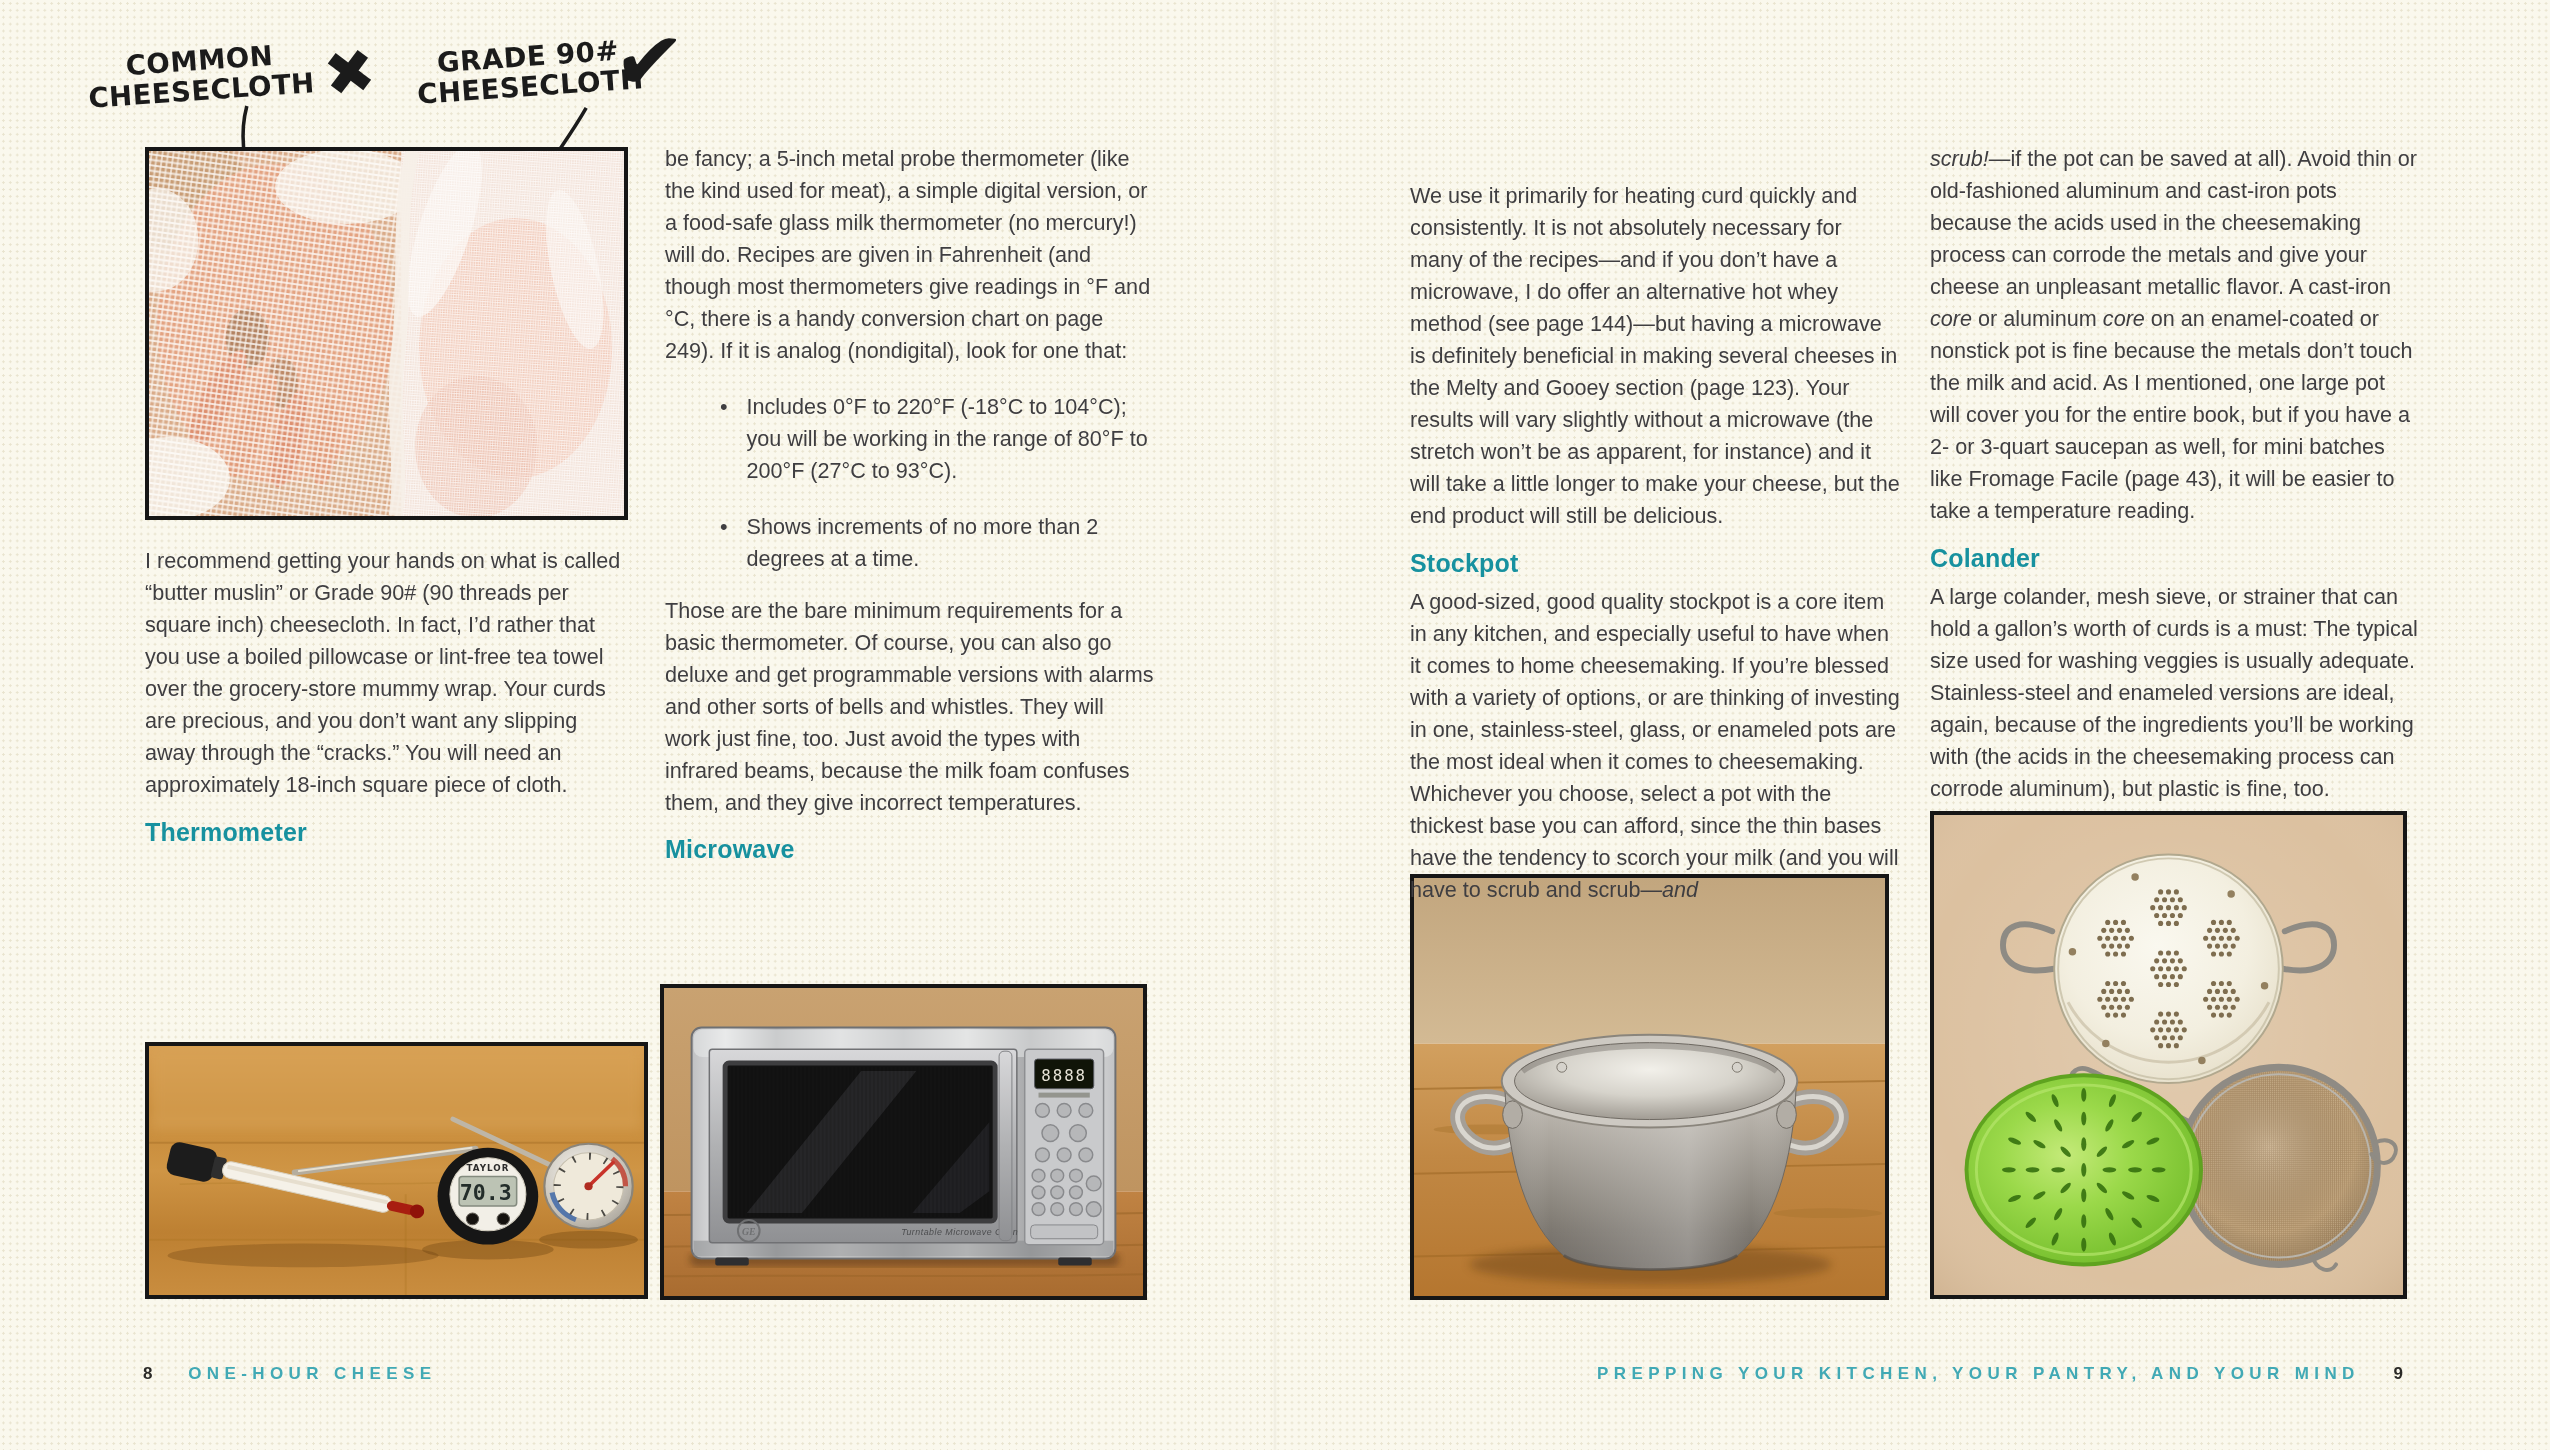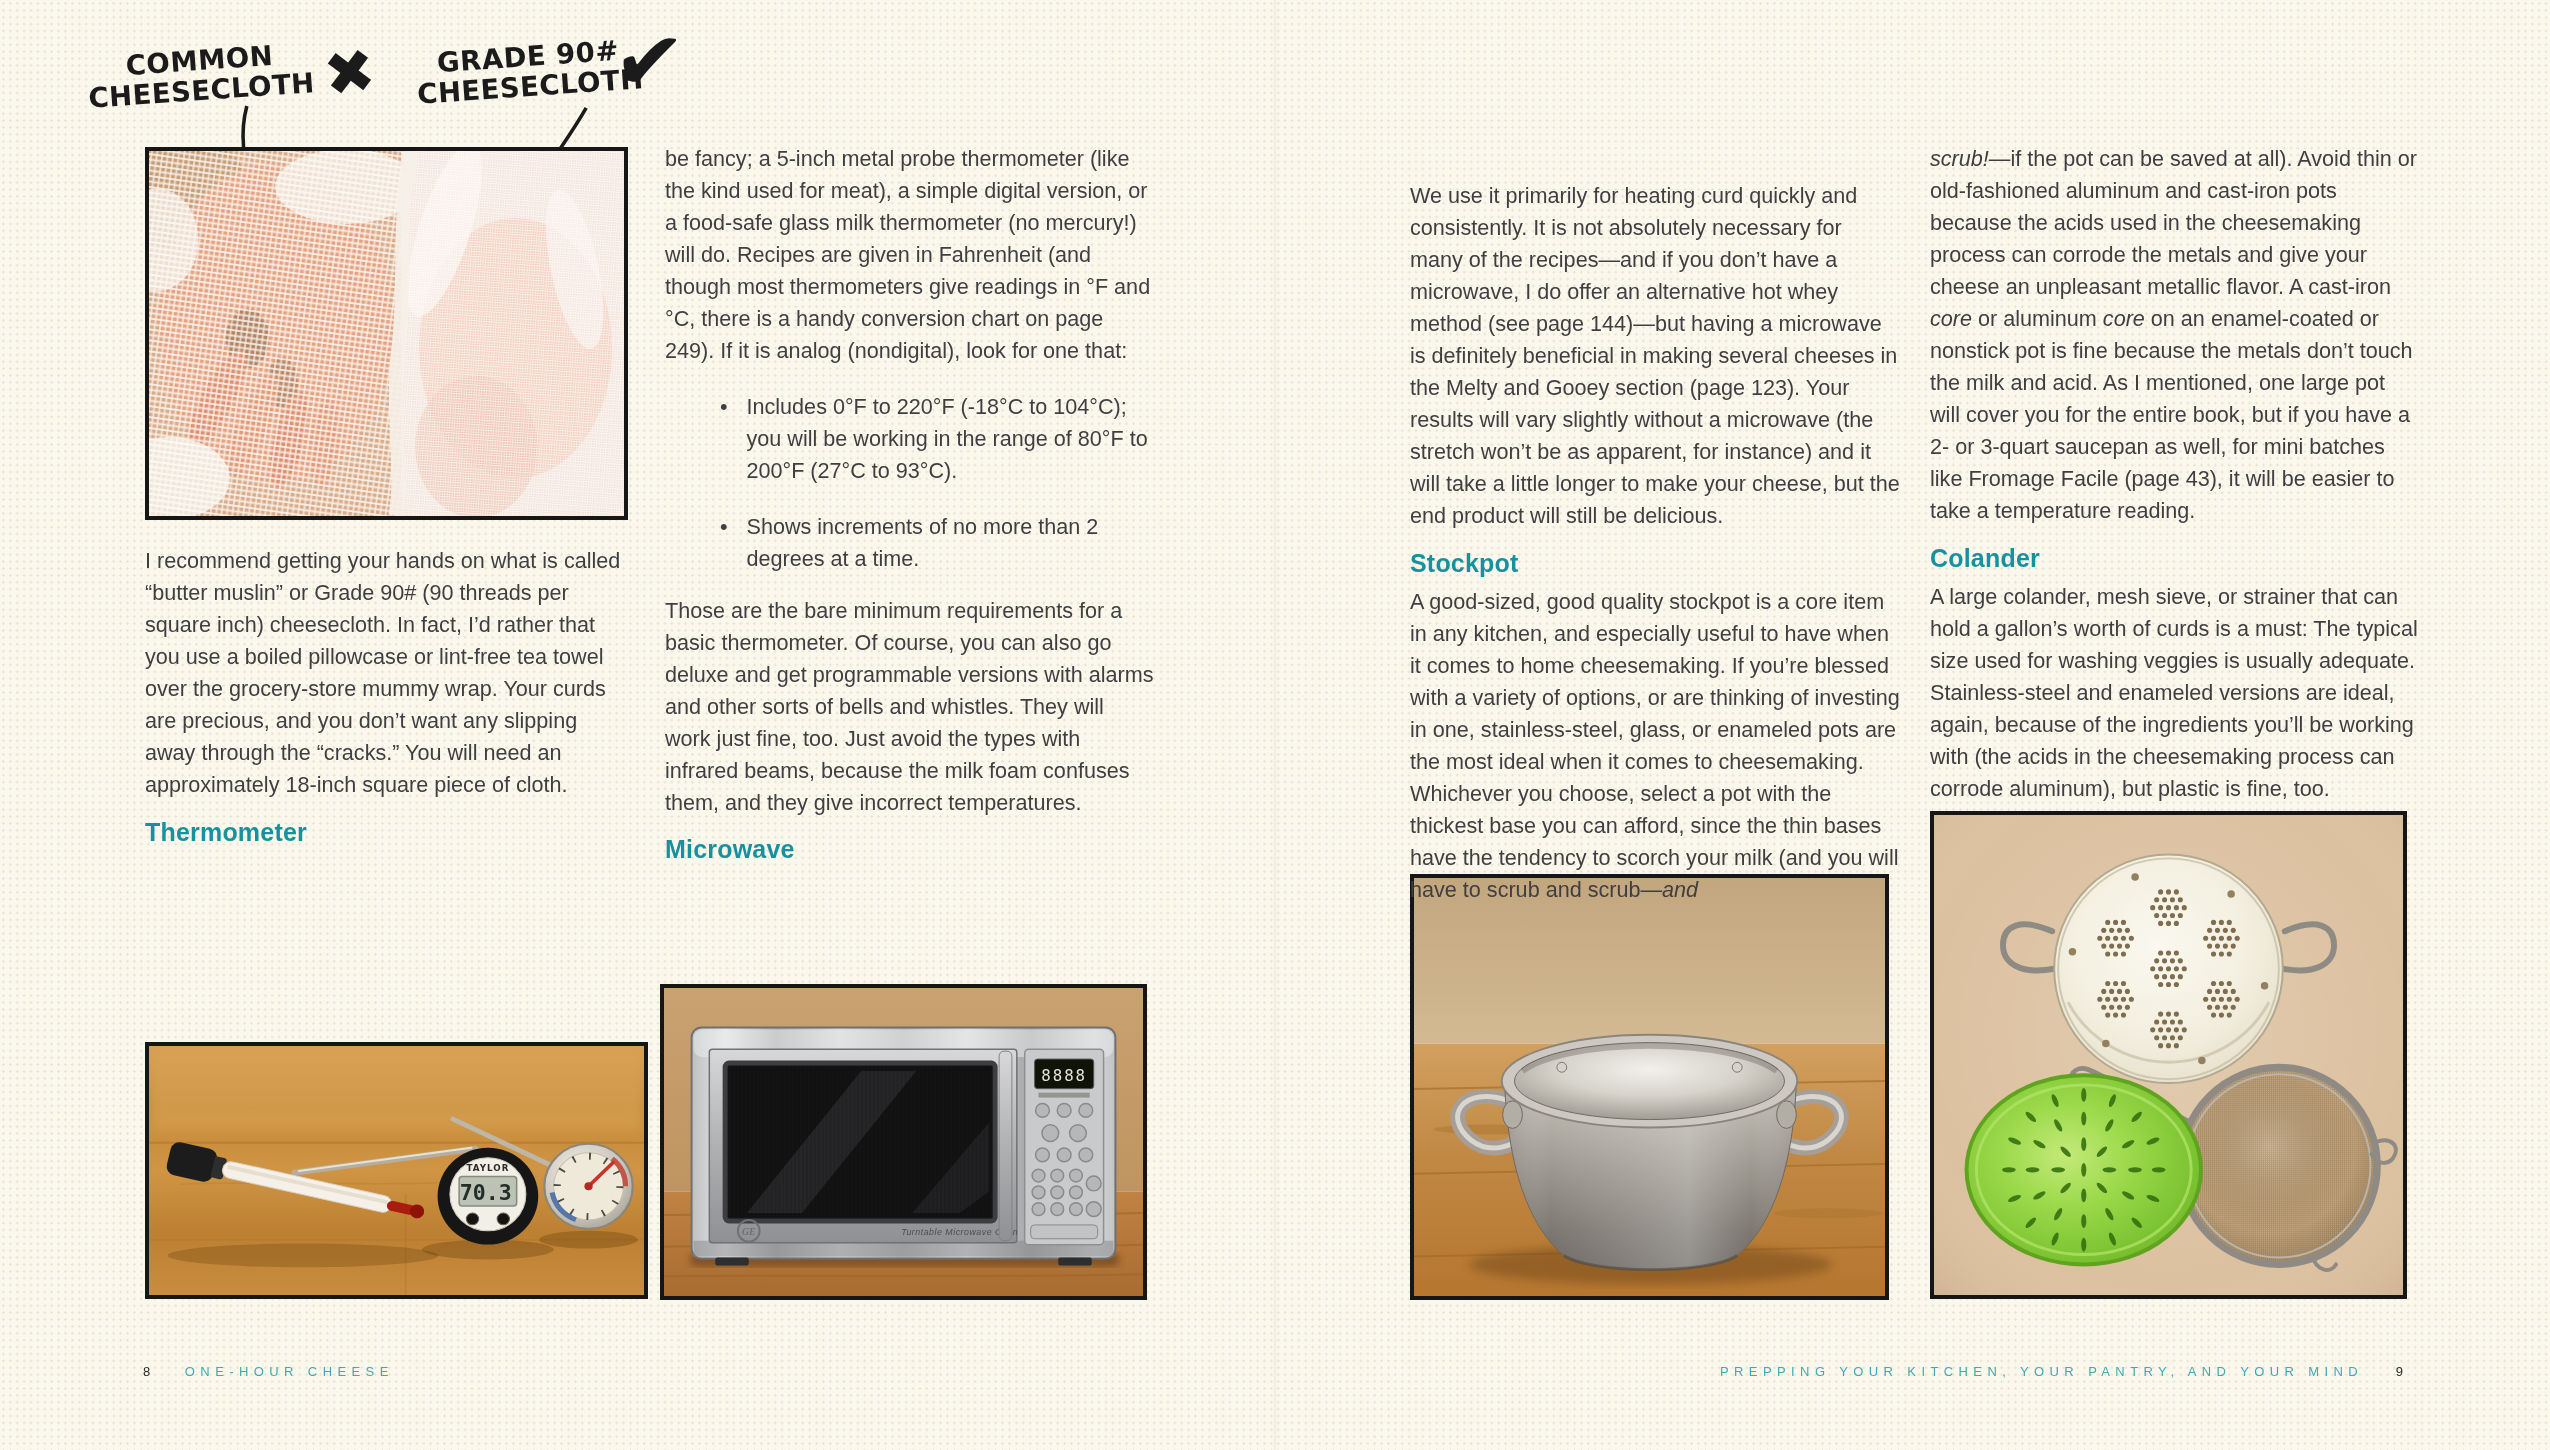--- a/index.html
+++ b/index.html
@@ -42,21 +42,21 @@
   .mark{position:absolute;color:var(--ink);font-family:"DejaVu Sans",sans-serif;}
   #mark-x{left:324px;top:37px;font-size:61px;font-weight:bold;transform:rotate(-8deg);}
   #mark-check{left:614px;top:11.8px;font-size:84px;font-weight:bold;transform:rotate(4deg);}
   #arrows{position:absolute;left:137px;top:102px;}
   
   figure.photo{
     position:absolute;margin:0;border:4.9px solid #161616;background:#fff;overflow:hidden;
   }
   figure.photo svg{display:block;width:100%;height:100%;}
   
-  .folio{position:absolute;top:1364px;font-size:13px;font-weight:normal;white-space:nowrap;}
+  .folio{position:absolute;top:1364px;font-size:17px;font-weight:bold;white-space:nowrap;}
   .folio .folio-title{color:var(--footer-accent);letter-spacing:5.4px;}
   .folio .folio-num{color:#2b2a28;letter-spacing:0;}
   #folio-left{left:143px;}
   #folio-left .folio-title{margin-left:31px;}
   #folio-right{right:147px;text-align:left;}
   #folio-right .folio-num{margin-left:29px;}
 </style>
 </head>
 <body>
 

